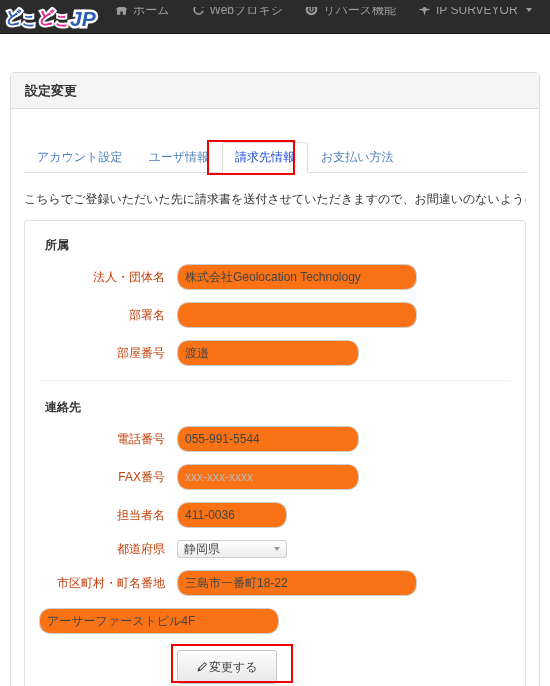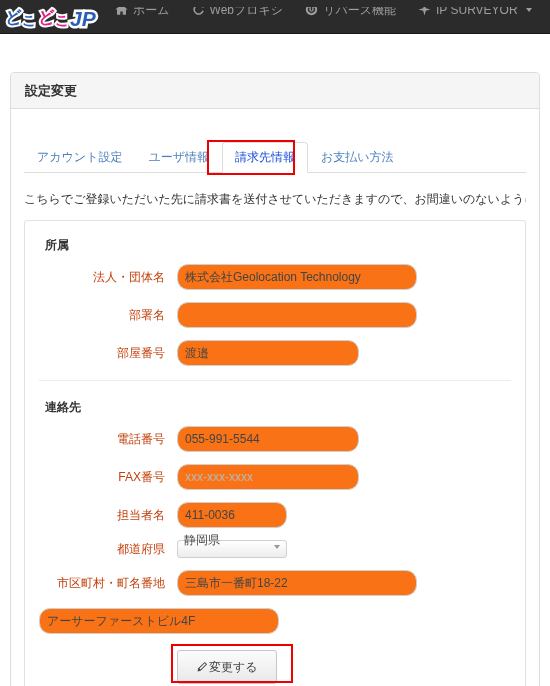--- a/index.html
+++ b/index.html
@@ -201,21 +201,21 @@
   .sel {
     height: 14px;
     width: 110px;
     border: 1px solid #cfcfcf;
     border-radius: 3px;
     font-size: 12px;
     color: #444444;
     padding: 8px 6px;
     background: linear-gradient(#ffffff, #ededed);
     display: flex;
-    align-items: flex-end;
+    align-items: center;
     justify-content: space-between;
     cursor: pointer;
     user-select: none;
   }
   .sel .sel-caret {
     width: 0; height: 0;
     border-left: 3.5px solid transparent;
     border-right: 3.5px solid transparent;
     border-top: 4px solid #999999;
   }

